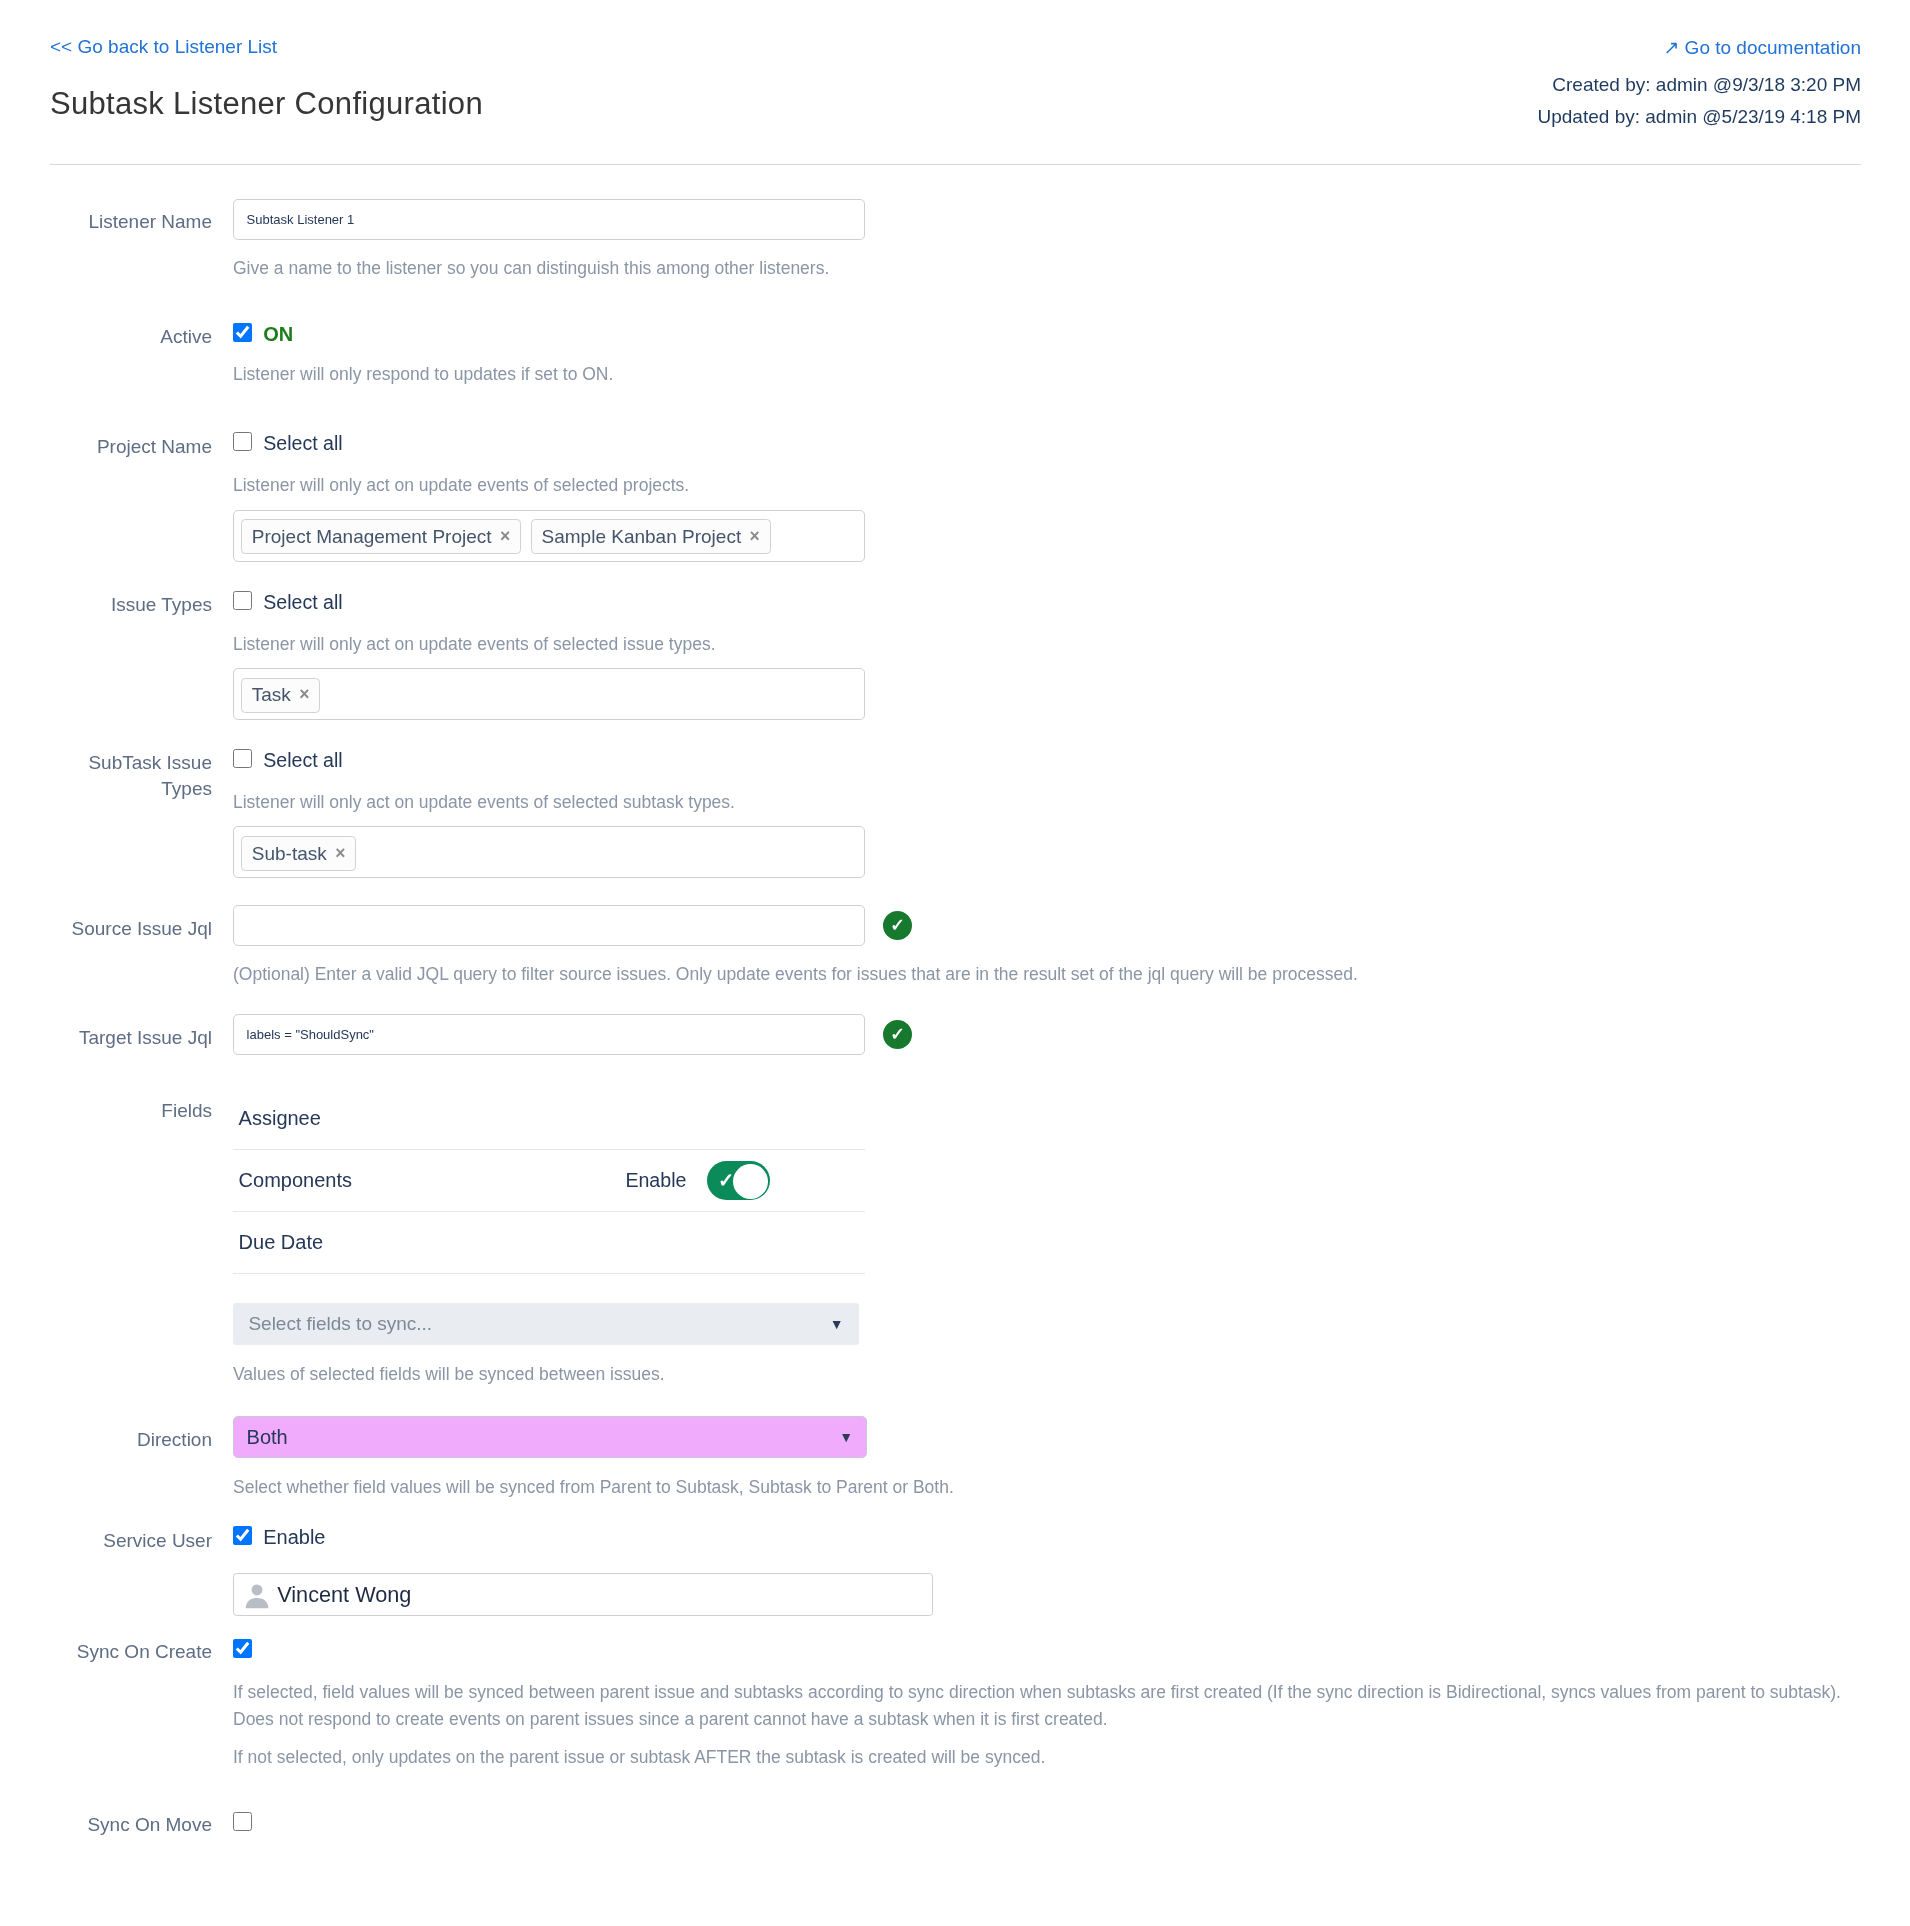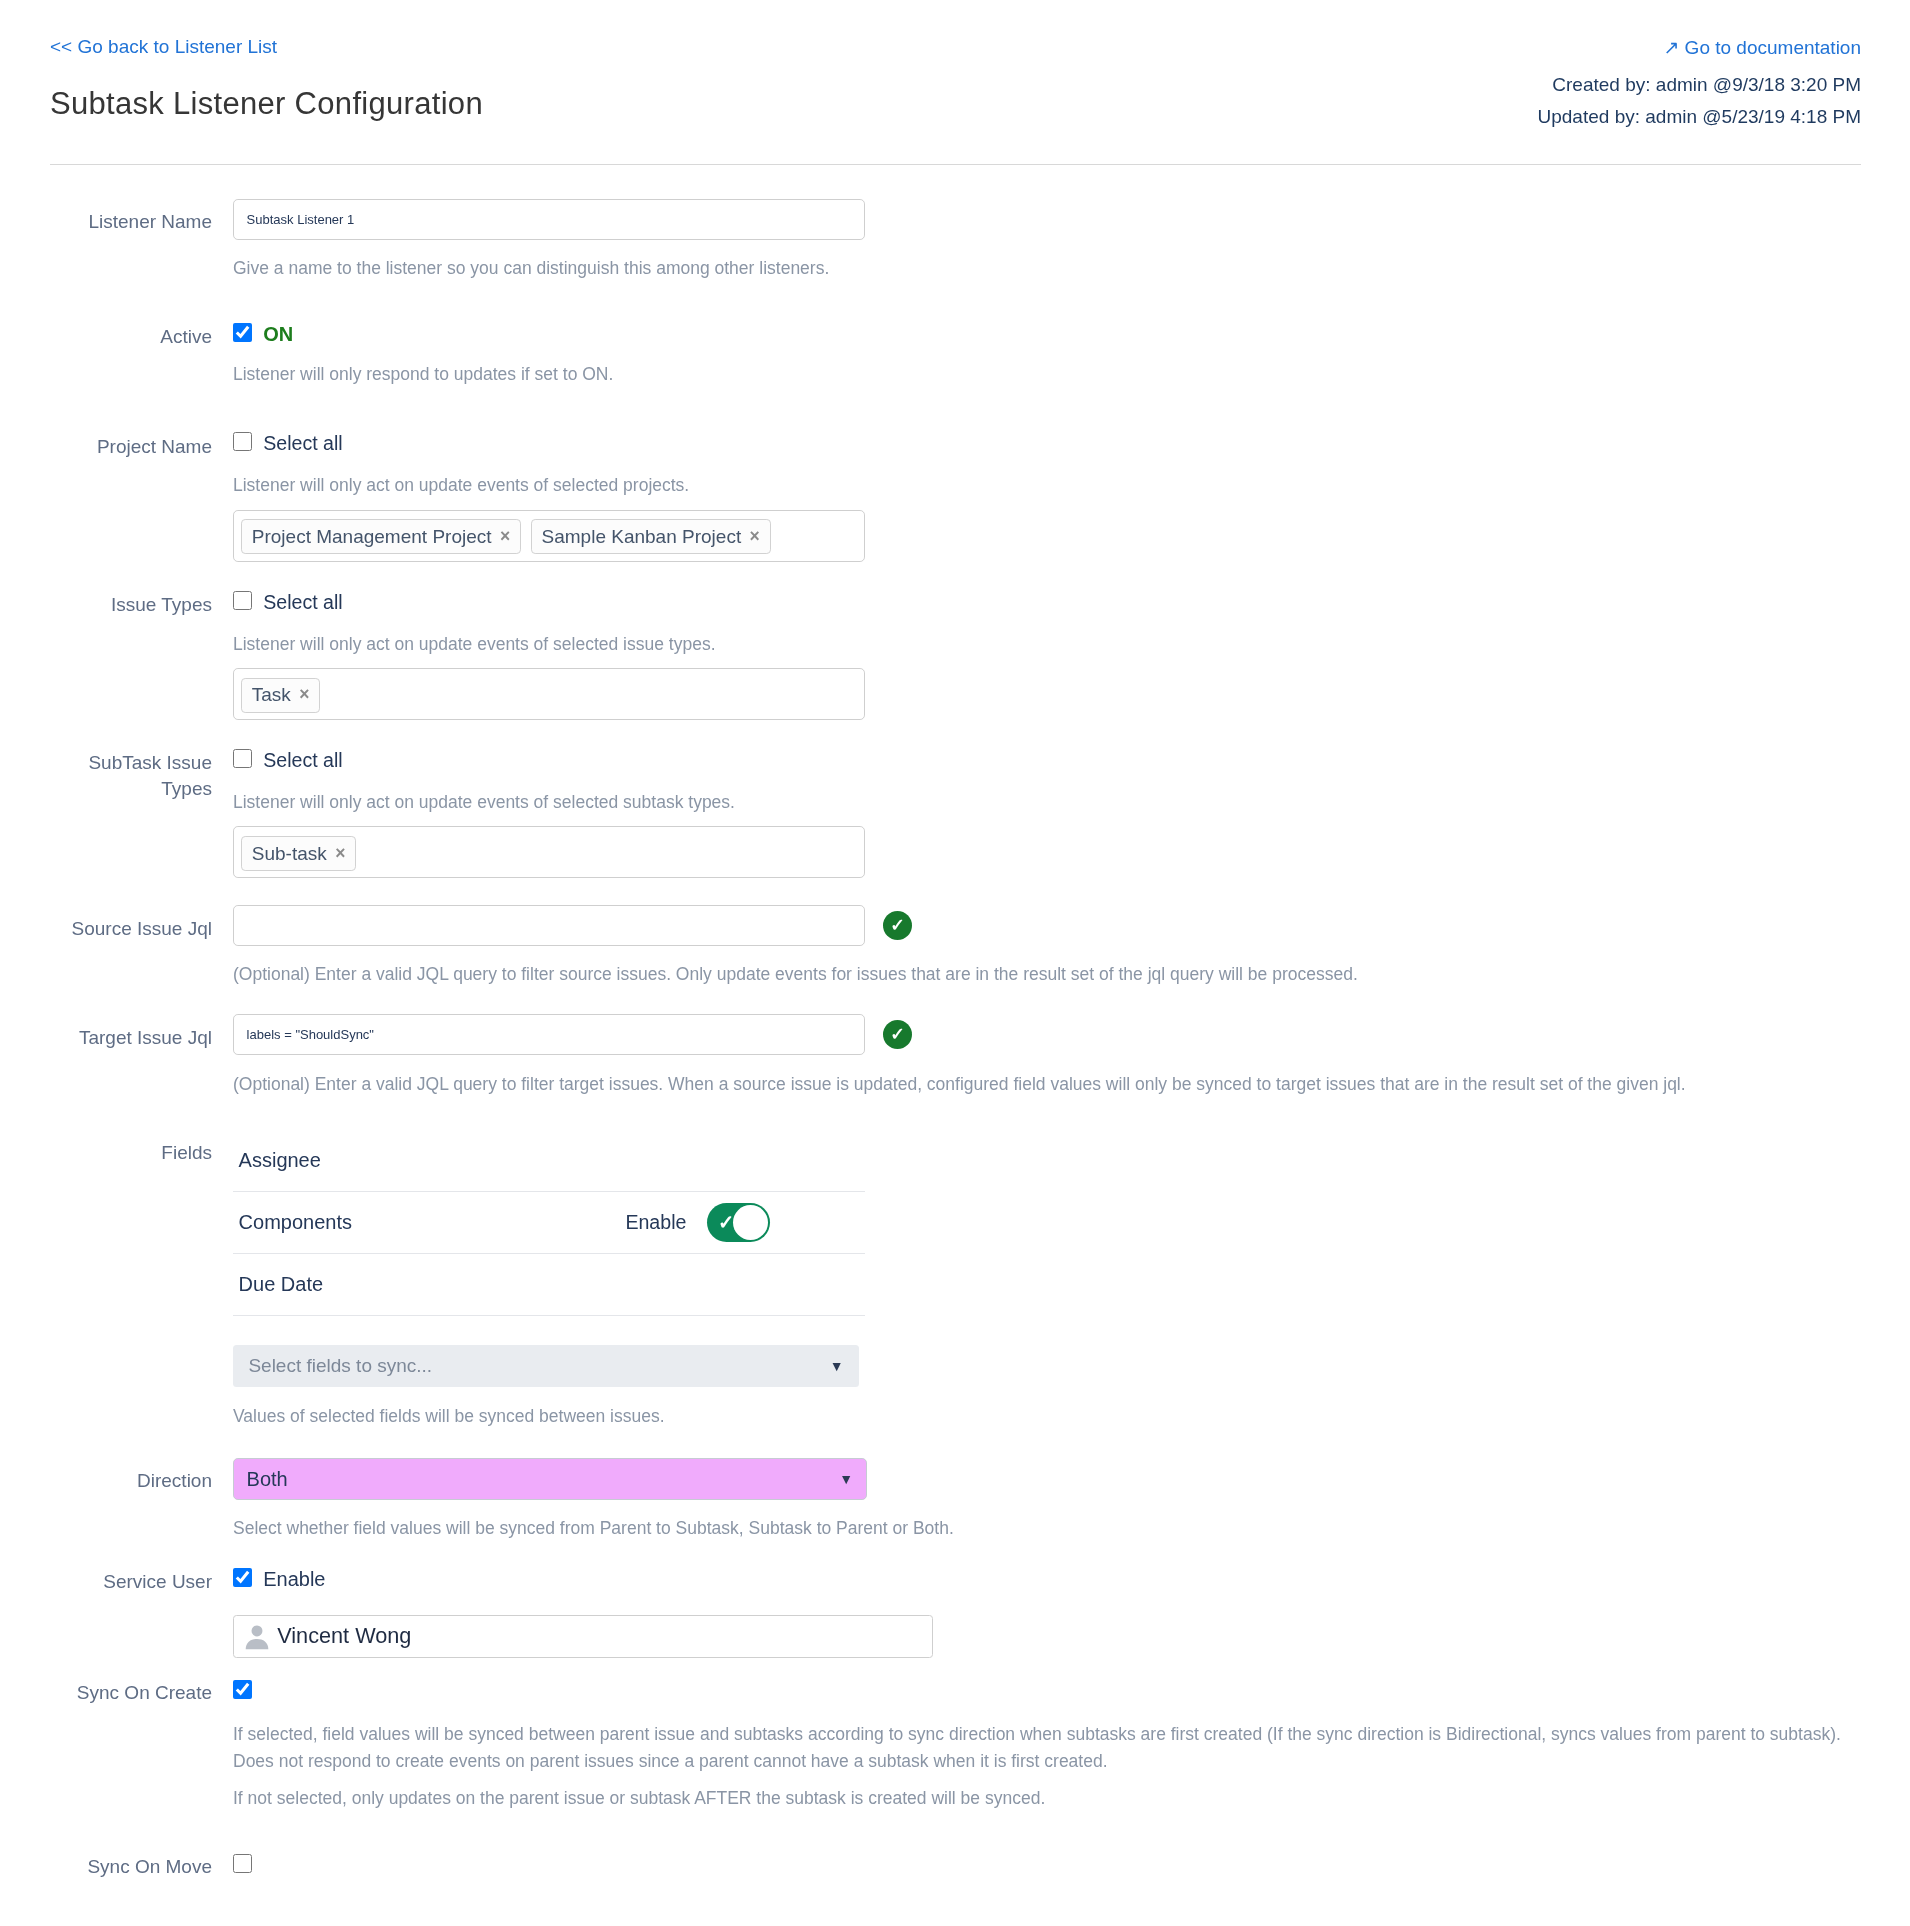--- a/index.html
+++ b/index.html
@@ -210,21 +210,20 @@
       </div>
     </div>
 
     <div class="row mb-c">
       <div class="row-label pt-input">Target Issue Jql</div>
       <div>
         <div class="jql-wrap">
           <input type="text" class="text-input" value="labels = &quot;ShouldSync&quot;" style="">
           <span class="check-badge">✓</span>
         </div>
-        <div class="help">(Optional) Enter a valid JQL query to filter target issues. When a source issue is updated, configured field values will only be synced to target issues that are in the result set of the given jql.</div>
       </div>
     </div>
 
     <div class="row mb-c">
       <div class="row-label" style="padding-top:14px;">Fields</div>
       <div>
         <div class="fields-list">
           <div class="field-row">
             <span>Assignee</span>
           </div>

